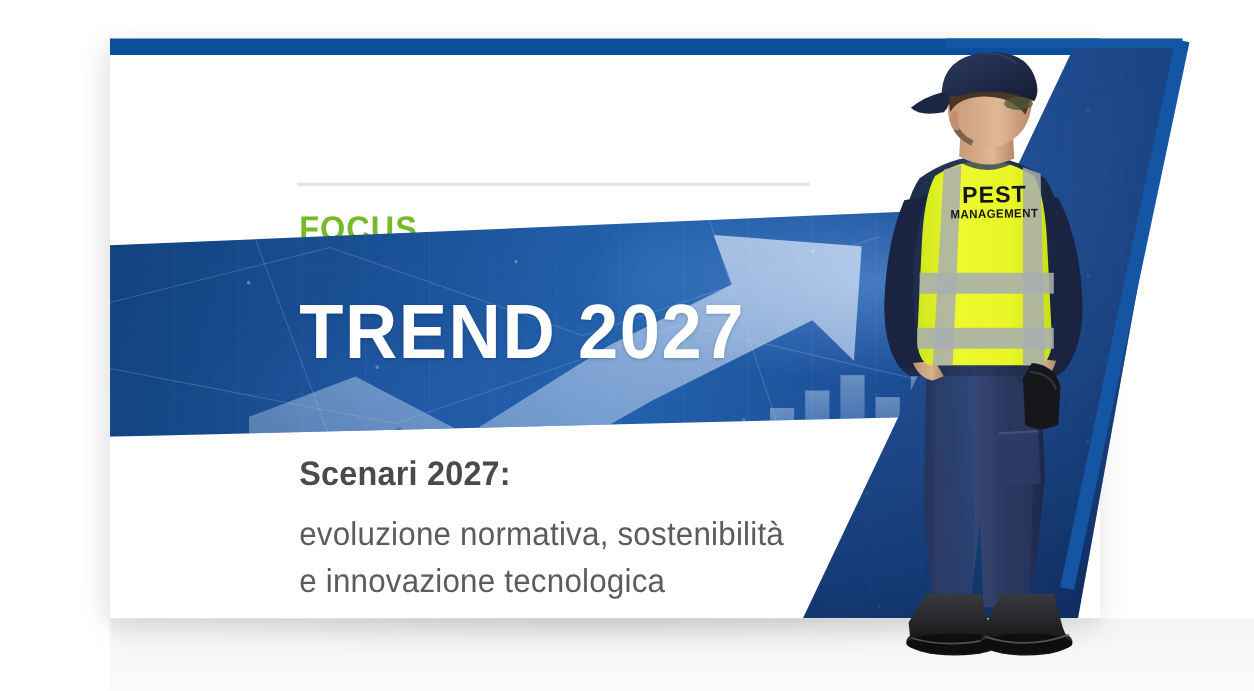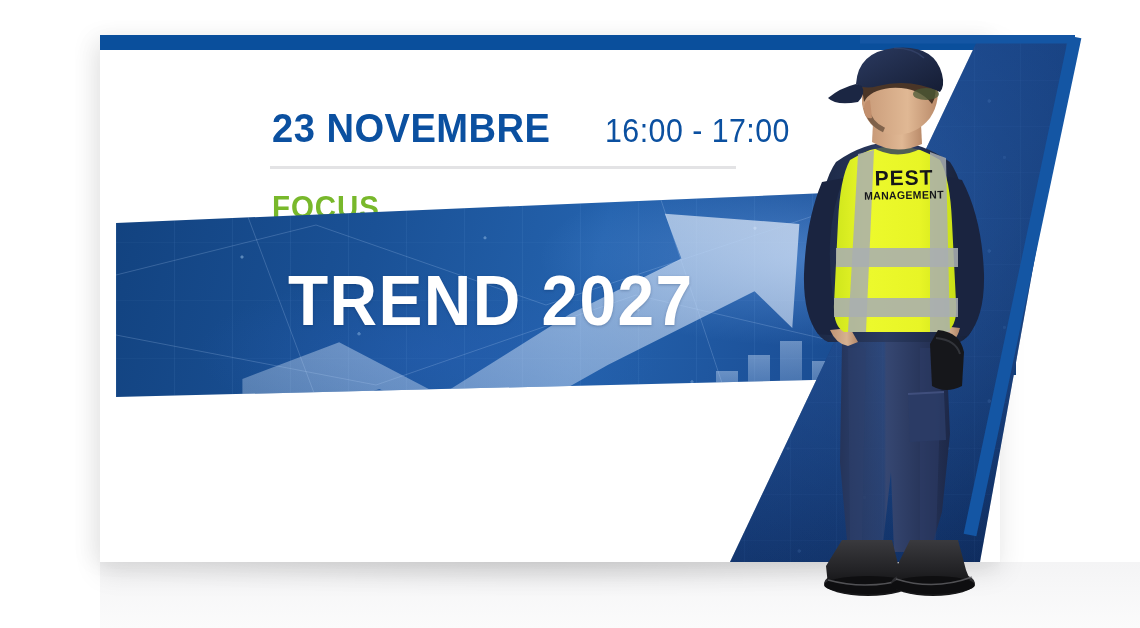--- a/index.html
+++ b/index.html
@@ -113,21 +113,20 @@
 
   
   .banner {
     position: absolute;
     left: 0px;
     top: 150px;
     width: 900px;
     height: 240px;
     overflow: hidden;
     clip-path: polygon(0px 38px, 900px 0px, 900px 190px, 0px 212px);
-    margin-left: 16px;
   }
   .banner-img {
     position: absolute;
     inset: 0;
     background:
       radial-gradient(ellipse 50% 60% at 78% 30%, rgba(120,175,245,0.45) 0%, rgba(20,60,130,0) 62%),
       radial-gradient(ellipse 40% 50% at 35% 70%, rgba(40,95,180,0.45) 0%, rgba(10,40,95,0) 65%),
       linear-gradient(105deg, #12427f 0%, #1a5196 28%, #2462ad 52%, #1c5199 74%, #123d77 100%);
   }
   .banner-grid {
@@ -292,24 +291,20 @@
 
 <div class="stage">
 
   <div class="ground-plane"></div>
   <div class="ground-plane left-cap"></div>
   <div class="ground-shadow"></div>
 
   <div class="card">
     <div class="card-topbar"></div>
 
-    <div class="date-row">
-      <span class="event-date">23 NOVEMBRE</span>
-      <span class="event-time">16:00 - 17:00</span>
-    </div>
 
     <div class="divider"></div>
 
     <div class="focus-label">FOCUS</div>
 
     <div class="banner">
       <div class="banner-img"></div>
       <div class="banner-grid"></div>
       <div class="banner-spark"></div>
       <svg class="banner-svg" viewBox="0 0 900 240" preserveAspectRatio="none">
@@ -340,20 +335,25 @@
         <g stroke="#bcd8fb" stroke-opacity=".22" stroke-width="1" fill="none">
           <path d="M0 90 L200 40 L430 120 L700 30"></path>
           <path d="M0 150 L260 200 L520 110 L820 180"></path>
           <path d="M120 0 L210 240"></path>
           <path d="M540 0 L620 240"></path>
         </g>
       </svg>
       <div class="banner-title" style="position:absolute;left:172px;top:76px;">TREND 2027</div>
     </div>
 
+    <div class="subtitle-block">
+      <div class="subtitle-strong">Scenari 2027:</div>
+      <div class="subtitle-line">evoluzione normativa, sostenibilità</div>
+      <div class="subtitle-line">e innovazione tecnologica</div>
+    </div>
   </div>
 
   <div class="right-panel">
     <div class="right-panel-fill"></div>
     <div class="panel-tex"></div>
   </div>
 
   <svg class="right-stroke" viewBox="0 0 1040 540">
     <path d="M975 2 L870 500" stroke="#1456a4" stroke-width="13" fill="none"></path>
     <path d="M975 2 L760 2" stroke="#1456a4" stroke-width="13" fill="none"></path>

